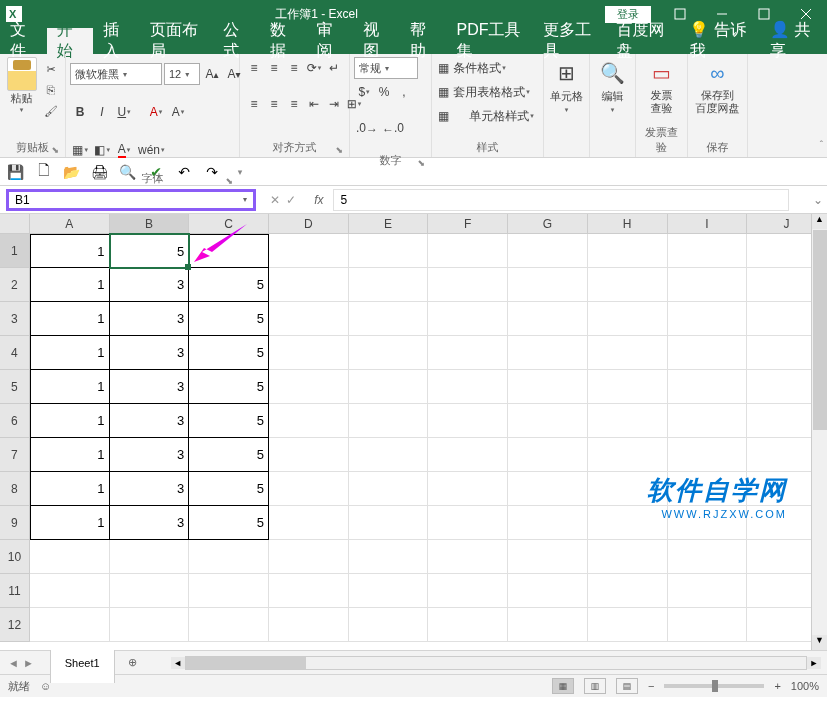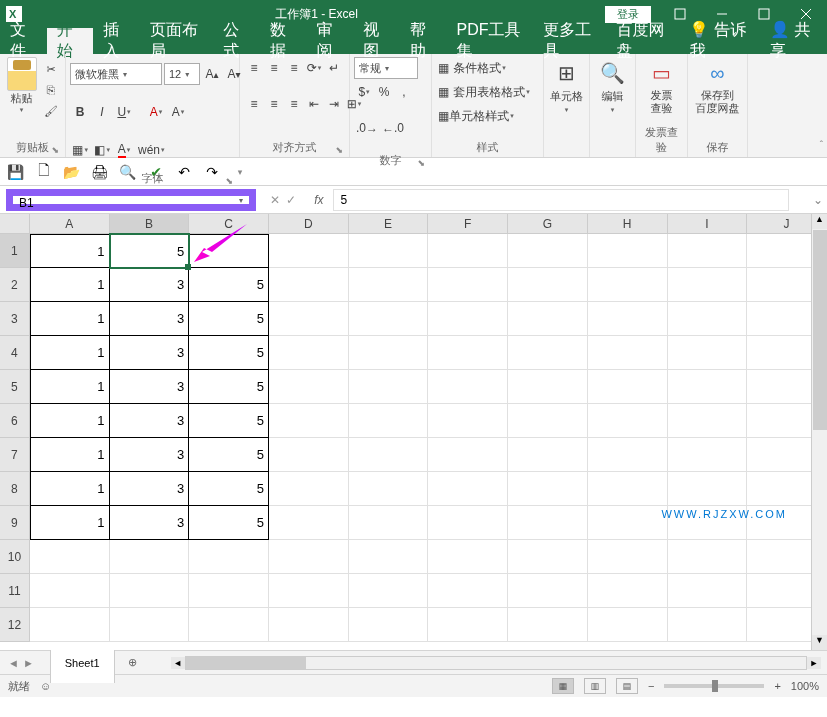--- a/index.html
+++ b/index.html
@@ -35,21 +35,21 @@
 .icon-btn { min-width: 20px; height: 22px; display: flex; align-items: center; justify-content: center; cursor: pointer; padding: 0 2px; font-size: 12px; }
 .icon-btn.dd::after { content: "▾"; font-size: 7px; margin-left: 1px; color: #666; }
 
 .big-btn { display: flex; flex-direction: column; align-items: center; width: 44px; cursor: pointer; padding-top: 2px; gap: 2px; }
 .big-btn .big-icon { width: 28px; height: 28px; display: flex; align-items: center; justify-content: center; font-size: 20px; }
 
 .qat { height: 28px; background: #fff; border-bottom: 1px solid #d4d4d4; display: flex; align-items: center; padding: 0 6px; gap: 8px; }
 .qat-btn { width: 20px; height: 20px; display:flex; align-items:center; justify-content:center; cursor: pointer; font-size: 14px; }
 
 .formula-bar { height: 28px; background: #fff; border-bottom: 1px solid #d4d4d4; display: flex; align-items: center; font-size: 12px; }
-.name-box { width: 250px; height: 22px; border: 7px solid #8b5cf6; margin: 0 6px; display: flex; padding: 0 6px; }
+.name-box { width: 250px; height: 22px; border: 3px solid #8b5cf6; margin: 0 6px; display: flex; align-items: center; padding: 0 6px; }
 .name-box .dd { margin-left: auto; font-size: 8px; color: #666; cursor: pointer; }
 .fx-btns { display: flex; gap: 6px; padding: 0 8px; color: #999; }
 .fx-btns span { cursor: pointer; }
 .fx-label { font-style: italic; color: #666; padding: 0 10px; cursor: pointer; }
 .formula-input { flex: 1; height: 22px; border: 1px solid #e0e0e0; padding: 0 6px; display: flex; align-items: center; margin-right: 20px; }
 .formula-expand { width: 18px; display:flex; align-items:center; justify-content:center; color:#888; cursor:pointer; }
 
 .grid-area { position: relative; height: 436px; overflow: hidden; background: #fff; }
 .col-headers { display: flex; height: 20px; border-bottom: 1px solid #ccc; background: #e6e6e6; font-size: 12px; color: #444; }
 .corner { width: 30px; border-right: 1px solid #ccc; background: #e6e6e6; }
@@ -242,21 +242,21 @@
         <div class="icon-btn">←.0</div>
       </div>
     </div>
     <div class="group-label"><span>数字</span><span class="launcher">⬊</span></div>
   </div>
 
   <div class="ribbon-group" style="width:112px">
     <div class="group-content" style="flex-direction:column;gap:2px">
       <div class="icon-btn dd" style="width:100%;justify-content:flex-start">▦ <span style="margin-left:4px">条件格式</span></div>
       <div class="icon-btn dd" style="width:100%;justify-content:flex-start">▦ <span style="margin-left:4px">套用表格格式</span></div>
-      <div class="icon-btn dd" style="width:100%;justify-content:flex-start">▦ <span style="margin-left:0">单元格样式</span></div>
+      <div class="icon-btn dd" style="width:100%;justify-content:flex-start">▦ <span style="margin-left:20px">单元格样式</span></div>
     </div>
     <div class="group-label"><span>样式</span></div>
   </div>
 
   <div class="ribbon-group" style="width:46px">
     <div class="group-content">
       <div class="big-btn">
         <div class="big-icon">⊞</div>
         <span>单元格</span>
         <span style="font-size:7px;color:#666">▾</span>
@@ -505,20 +505,21 @@
     <defs>
         <linearGradient id="ag">
           <stop offset="0" stop-color="#ff00cc"></stop>
           <stop offset="1" stop-color="#cc00ff"></stop>
         </linearGradient>
       </defs>
     <polygon points="55,0 10,28 18,32 2,38 12,24 20,28" fill="url(#ag)"></polygon>
   </svg>
 
   <div class="watermark">
+    <div class="wm1">软件自学网</div>
     <div class="wm2">WWW.RJZXW.COM</div>
   </div>
 
   <div class="vscroll">
     <div class="arr u">▲</div>
     <div class="thumb"></div>
     <div class="arr d">▼</div>
   </div>
 </div>
 

